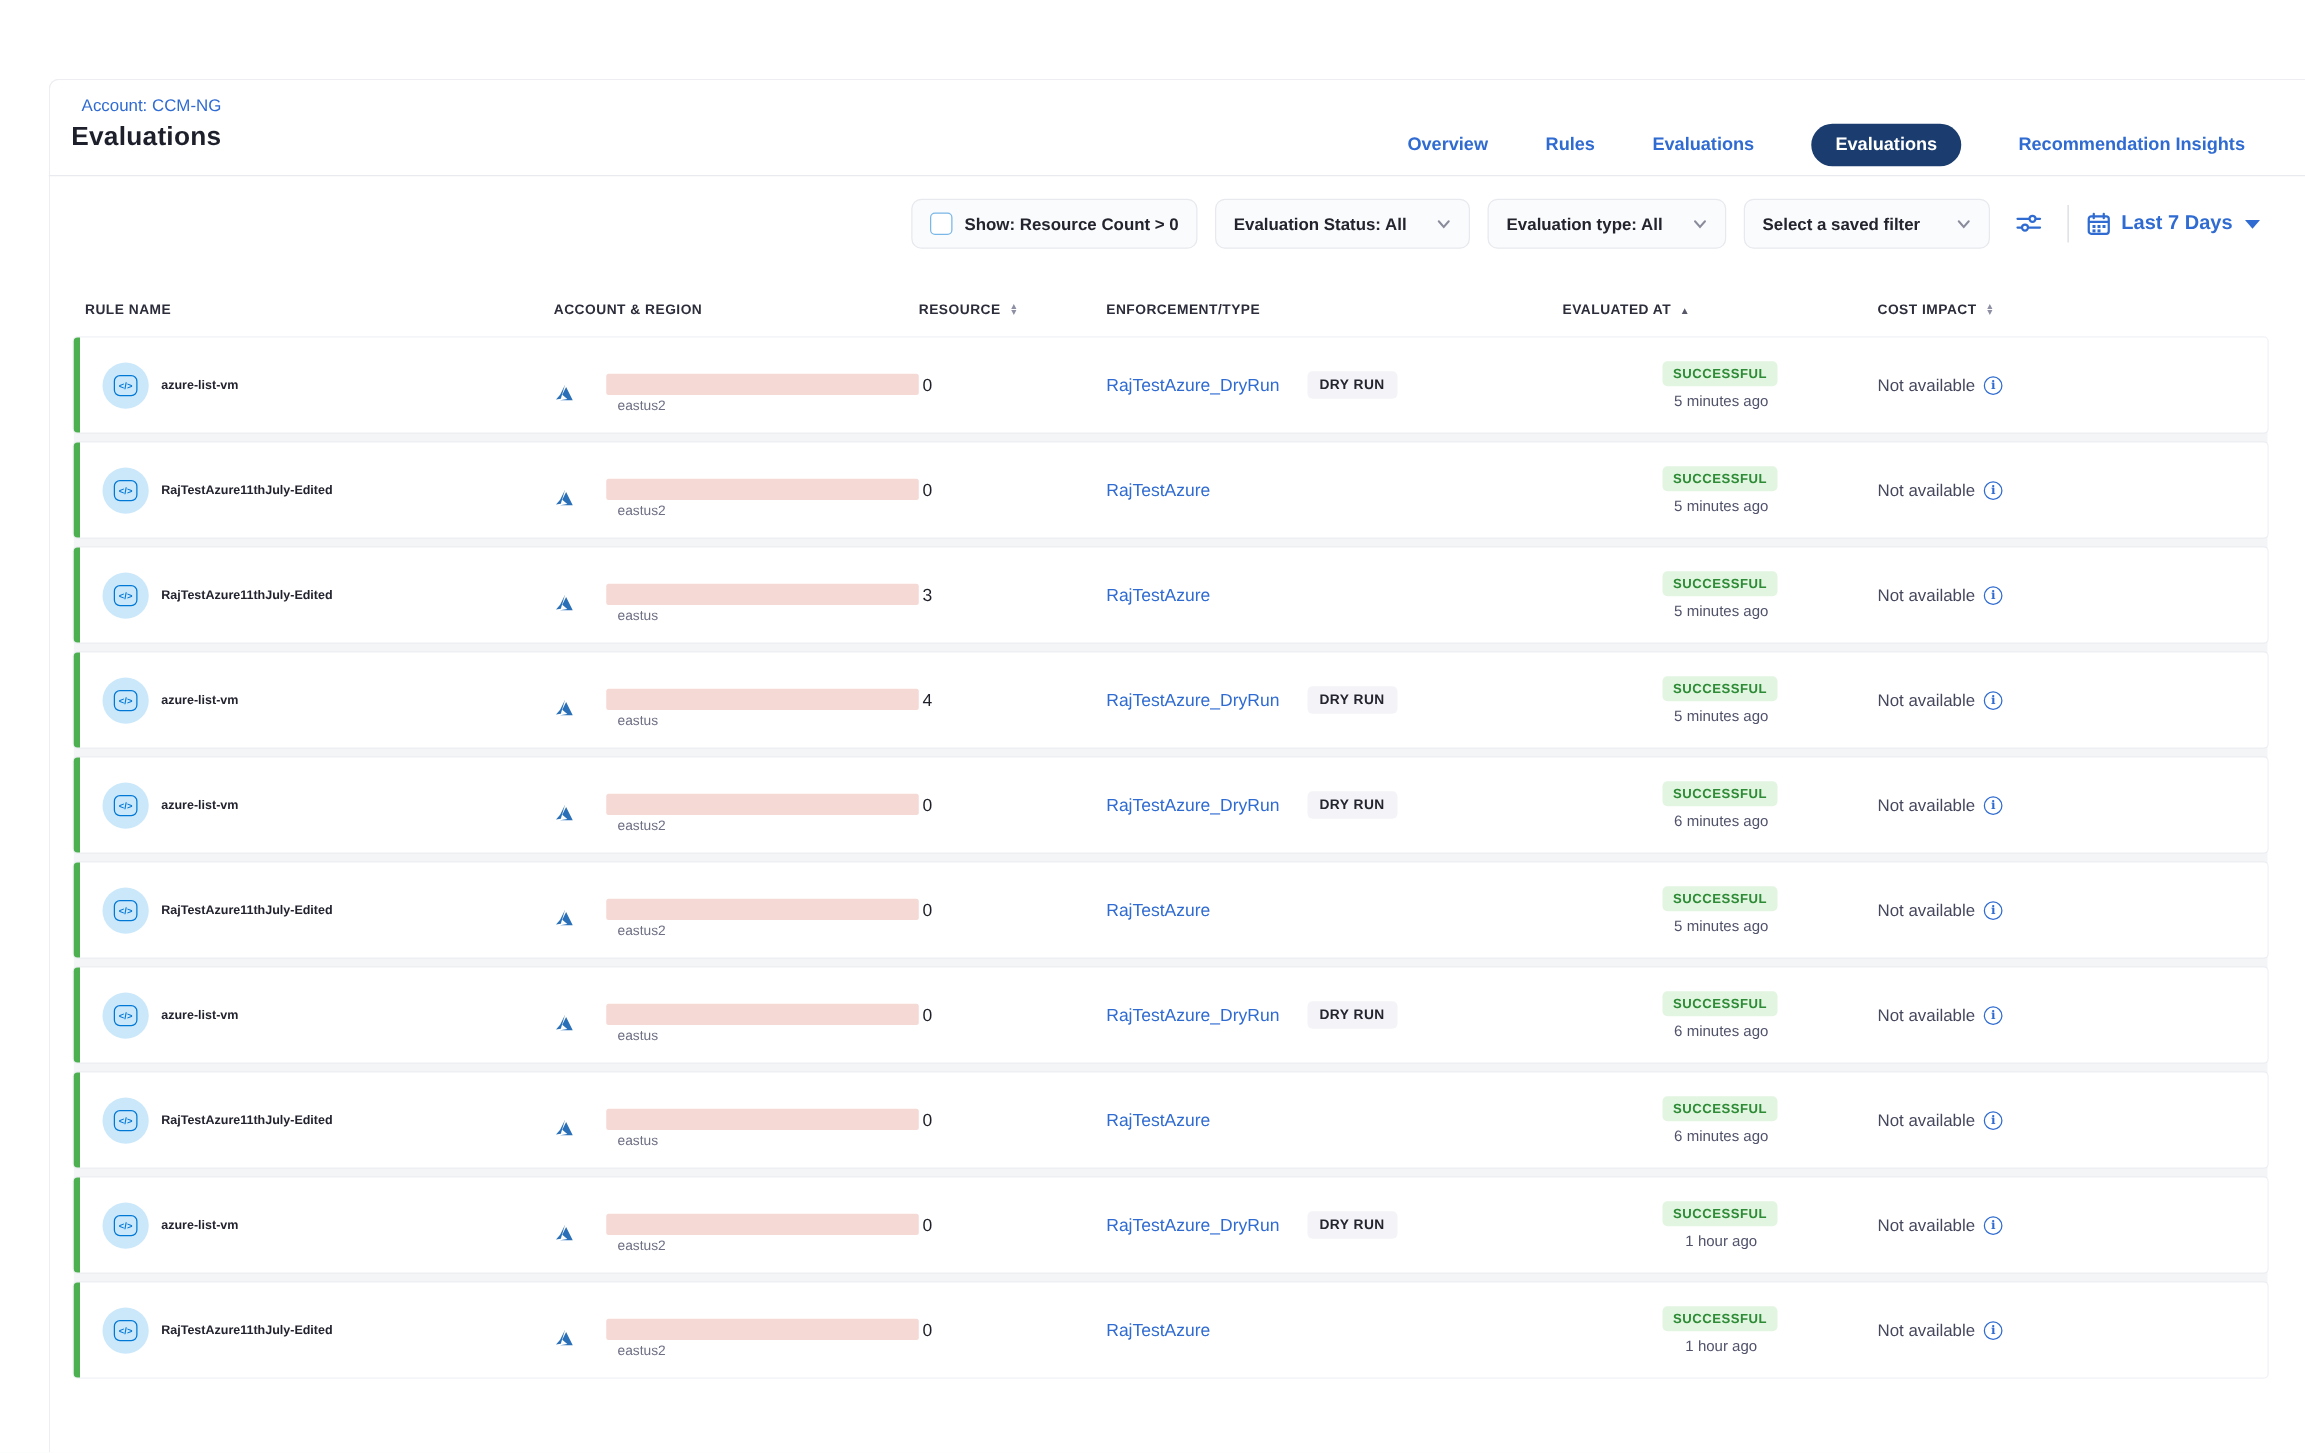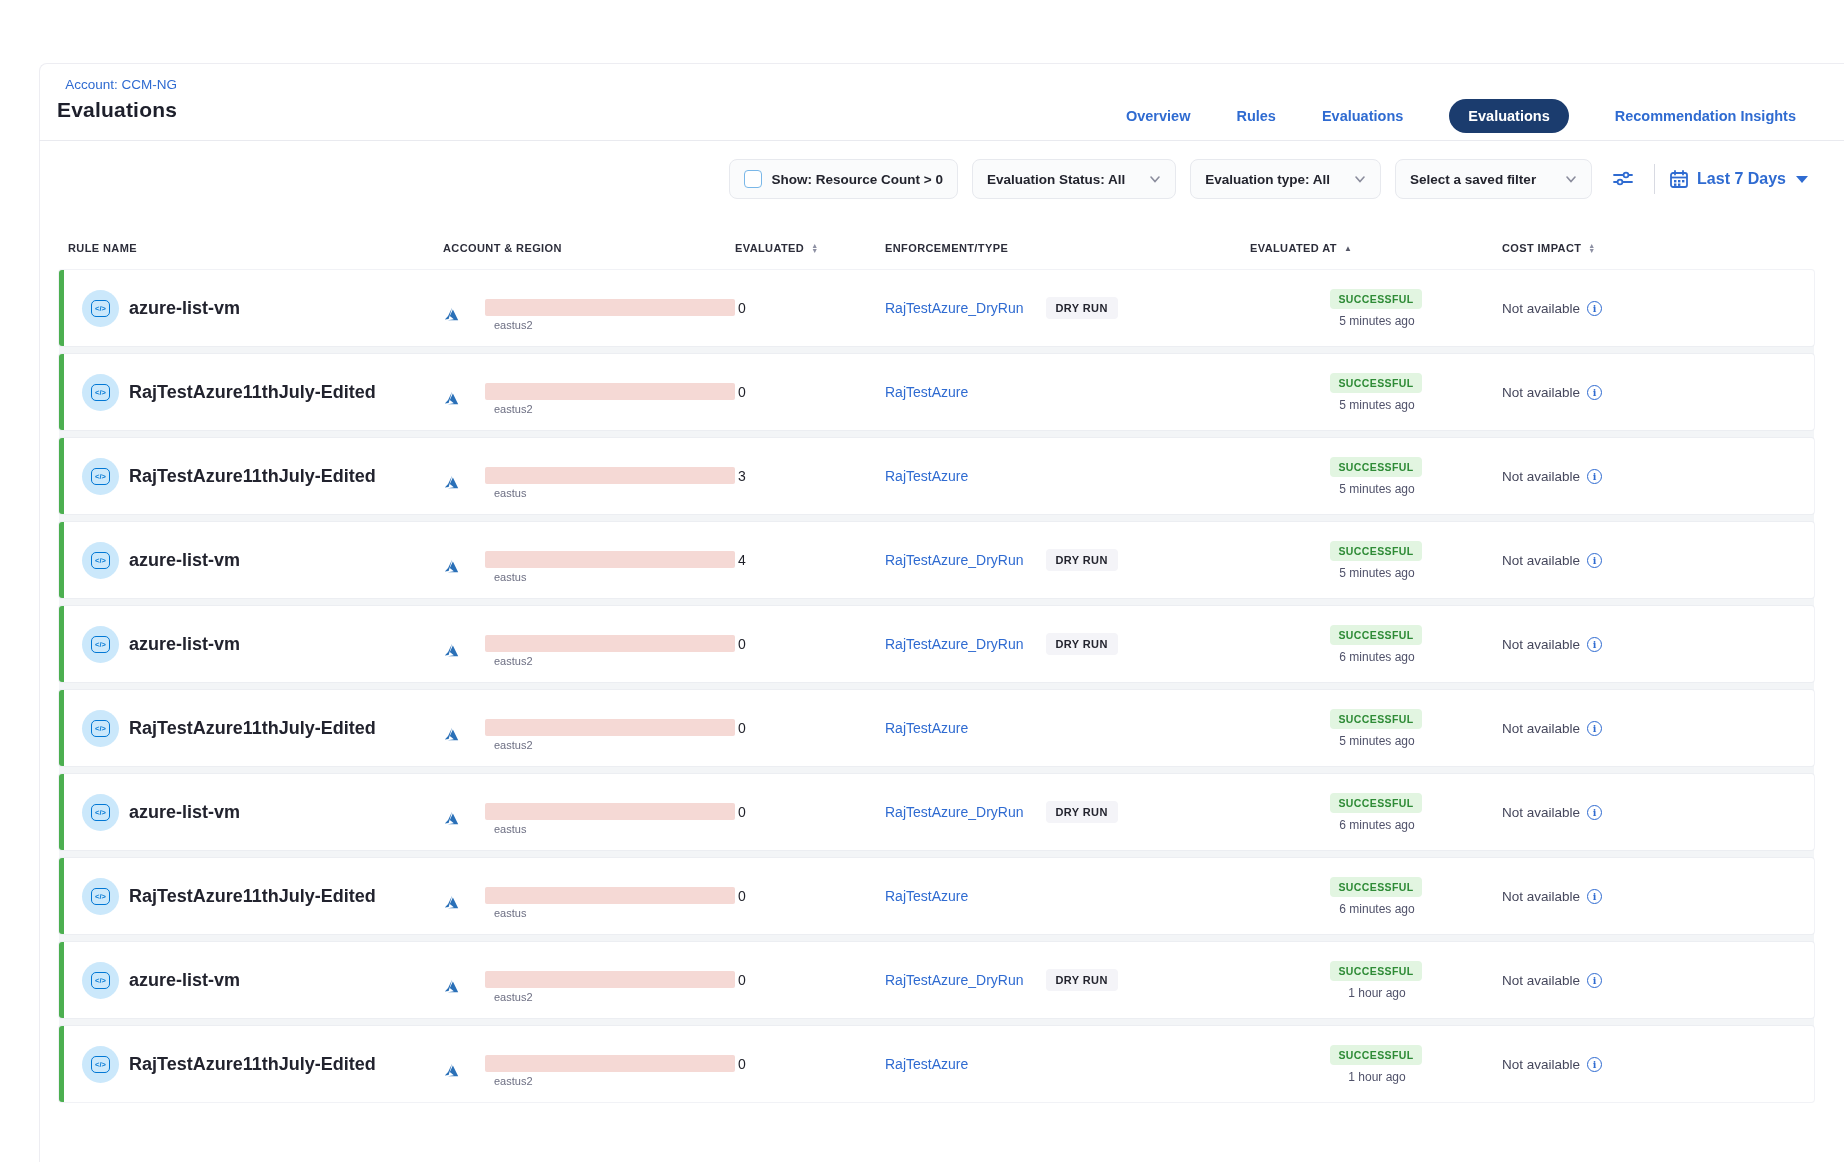--- a/index.html
+++ b/index.html
@@ -61,21 +61,21 @@
   .row-bar { position:absolute; left:0; top:0; bottom:0; width:5px; background:#4caf50;
              border-radius:3px 0 0 3px; }
   .cell { display:flex; align-items:center; min-width:0; }
 
   .rule-cell { padding-left:23px; gap:10px; }
   .rule-icon-circle { width:37px; height:37px; border-radius:50%; background:#cbe8fb;
                       display:flex; align-items:center; justify-content:center; flex:none; }
   .rule-glyph { width:19px; height:17px; border:1.6px solid #0278d5; border-radius:5px;
                 display:flex; align-items:center; justify-content:center;
                 font-size:7.5px; font-weight:700; color:#0278d5; letter-spacing:0; }
-  .rule-name { font-size:18px; font-weight:600; color:#22232e; }
+  .rule-name { font-size:10px; font-weight:600; color:#22232e; }
 
   .acct-cell { gap:25px; align-items:flex-start; padding-top:14px; }
   .acct-stack { display:flex; flex-direction:column; gap:3px; }
   .redaction { width:250px; height:17px; background:#f5d9d5; border-radius:2px; }
   .region { font-size:11px; color:#6d6f83; padding-left:9px; }
 
   .res-cell { font-size:14px; color:#1f2029; padding-left:3px; }
 
   .enf-cell { gap:22px; }
   .enf-link { font-size:14px; font-weight:500; color:#2f6bd1; text-decoration:none; cursor:pointer; }
@@ -174,21 +174,21 @@
 <div class="tablewrap">
 
   <div class="grid-cols thead">
     <div class="th">
         <span>RULE NAME</span>
       </div>
     <div class="th">
         <span>ACCOUNT &amp; REGION</span>
       </div>
     <div class="th">
-      <span>EVALUATED</span>
+      <span>RESOURCE</span>
       <span class="sorters">
           <span>▲</span>
           <span>▼</span>
         </span>
     </div>
     <div class="th">
         <span>ENFORCEMENT/TYPE</span>
       </div>
     <div class="th">
       <span>EVALUATED AT</span>

